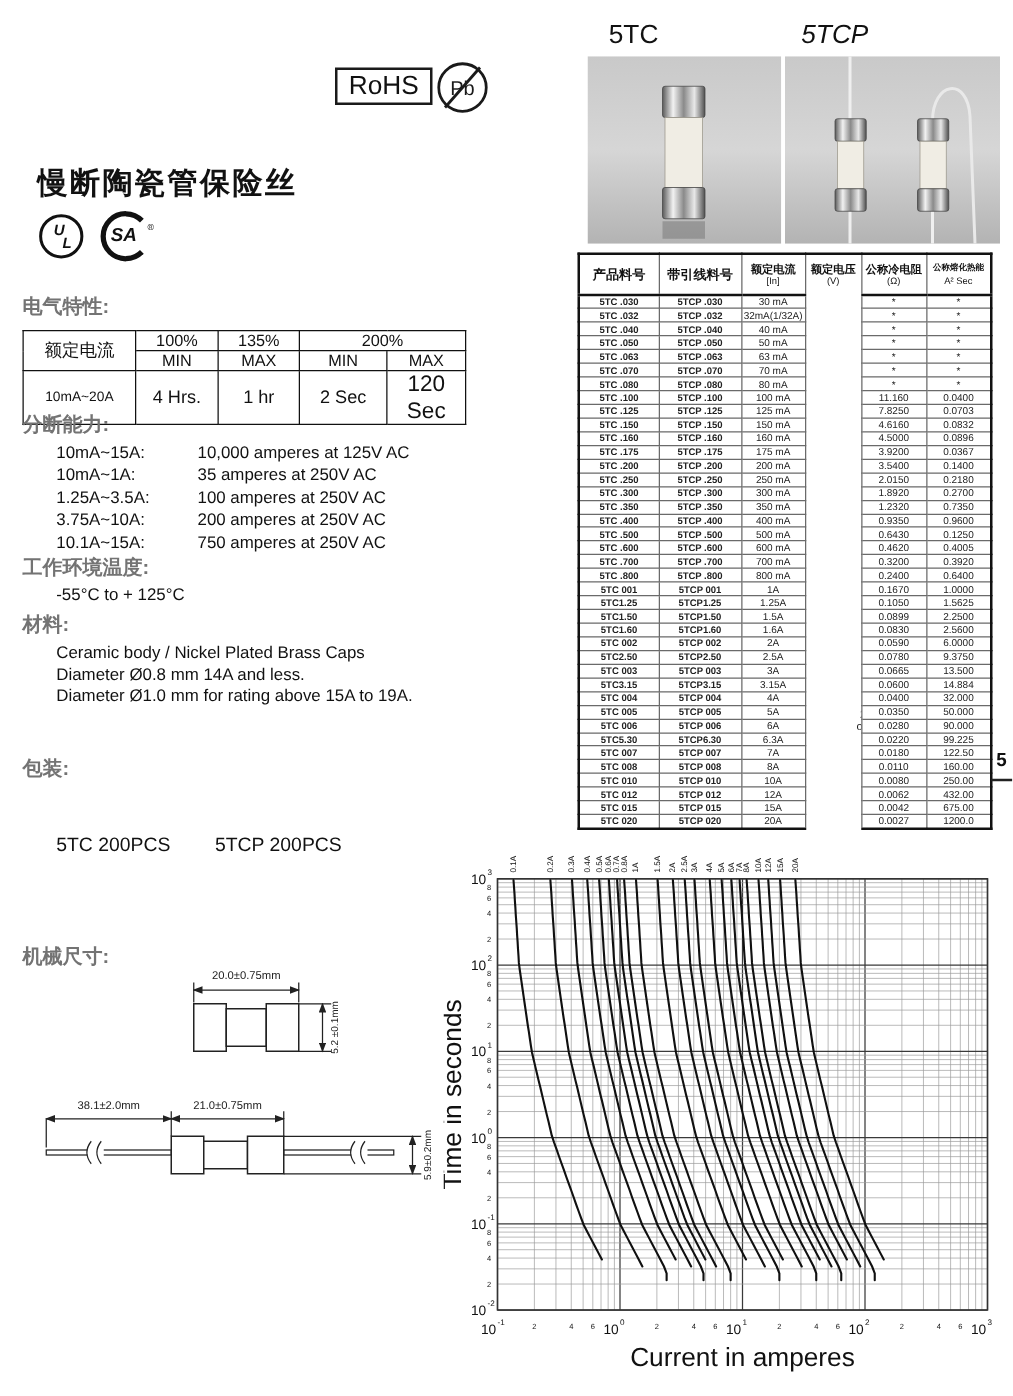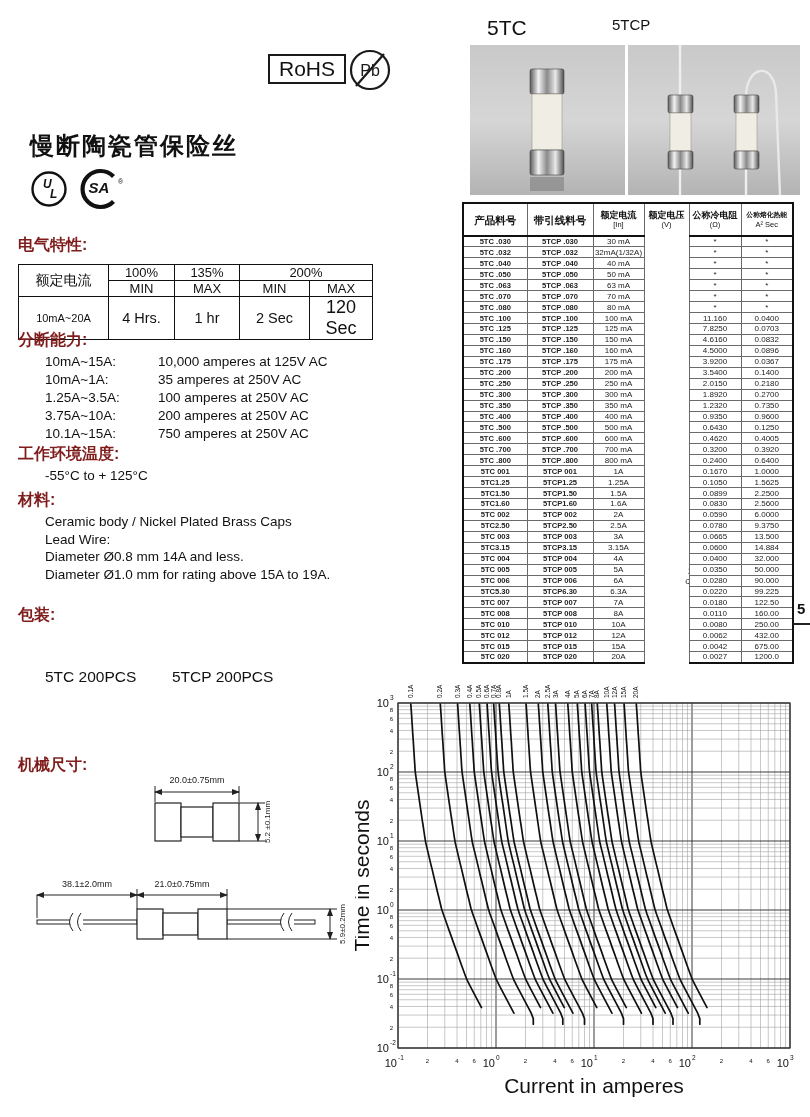--- a/index.html
+++ b/index.html
@@ -1,24 +1,24 @@
 <!DOCTYPE html>
 <html><head>
 <meta charset="utf-8">
 <style>
   html,body{margin:0;padding:0;background:#fff;}
   #page{position:relative;width:810px;height:1117px;background:#ffffff;overflow:hidden;
         font-family:"Liberation Sans",sans-serif;color:#111;}
   .abs{position:absolute;}
-  .sec-h{font-weight:bold;font-size:16px;color:#7f1d1d;}
+  .sec-h{font-weight:bold;font-size:16px;color:#737373;}
   
   #title{left:48px;top:42px;font-size:41px;font-weight:bold;letter-spacing:1px;}
   #rohs-box{left:268px;top:54px;border:2px solid #1a1a1a;padding:1px 9px;font-size:21px;}
   #photo-label-left{left:487px;top:16px;font-size:21px;}
-  #photo-label-right{left:612px;top:16px;font-size:15px;}
+  #photo-label-right{left:641px;top:16px;font-size:21px;font-style:italic;}
   #subtitle{left:30px;top:130px;font-size:24px;font-weight:bold;letter-spacing:2px;}
   
   #etable{position:absolute;left:18px;top:264px;border-collapse:collapse;table-layout:fixed;}
   #etable td{border:1px solid #111;text-align:center;font-size:13px;padding:0 2px;}
   
   .bk-row{position:relative;height:18px;font-size:13.5px;}
   .bk-range{position:absolute;left:27px;}
   .bk-val{position:absolute;left:140px;}
   .mat-line{height:17.5px;font-size:13.5px;}
   
@@ -152,21 +152,20 @@
         <span class="bk-val">750 amperes at 250V AC</span>
       </div>
   </div>
 
   <div class="abs sec-h" style="left:18px;top:444px;">工作环境温度:</div>
   <div class="abs" style="left:45px;top:468px;font-size:13.5px;">-55°C to + 125°C</div>
 
   <div class="abs sec-h" style="left:18px;top:490px;">材料:</div>
   <div class="abs" style="left:45px;top:514px;width:360px;">
     <div class="mat-line">Ceramic body / Nickel Plated Brass Caps</div>
-    <div class="mat-line">Lead Wire:</div>
     <div class="mat-line">Diameter Ø0.8 mm 14A and less.</div>
     <div class="mat-line">Diameter Ø1.0 mm for rating above 15A to 19A.</div>
   </div>
 
   <div class="abs sec-h" style="left:18px;top:605px;">包装:</div>
   <div class="abs" style="left:45px;top:668px;font-size:15.5px;">5TC 200PCS</div>
   <div class="abs" style="left:172px;top:668px;font-size:15.5px;">5TCP 200PCS</div>
 
   <div class="abs sec-h" style="left:18px;top:755px;">机械尺寸:</div>
 

